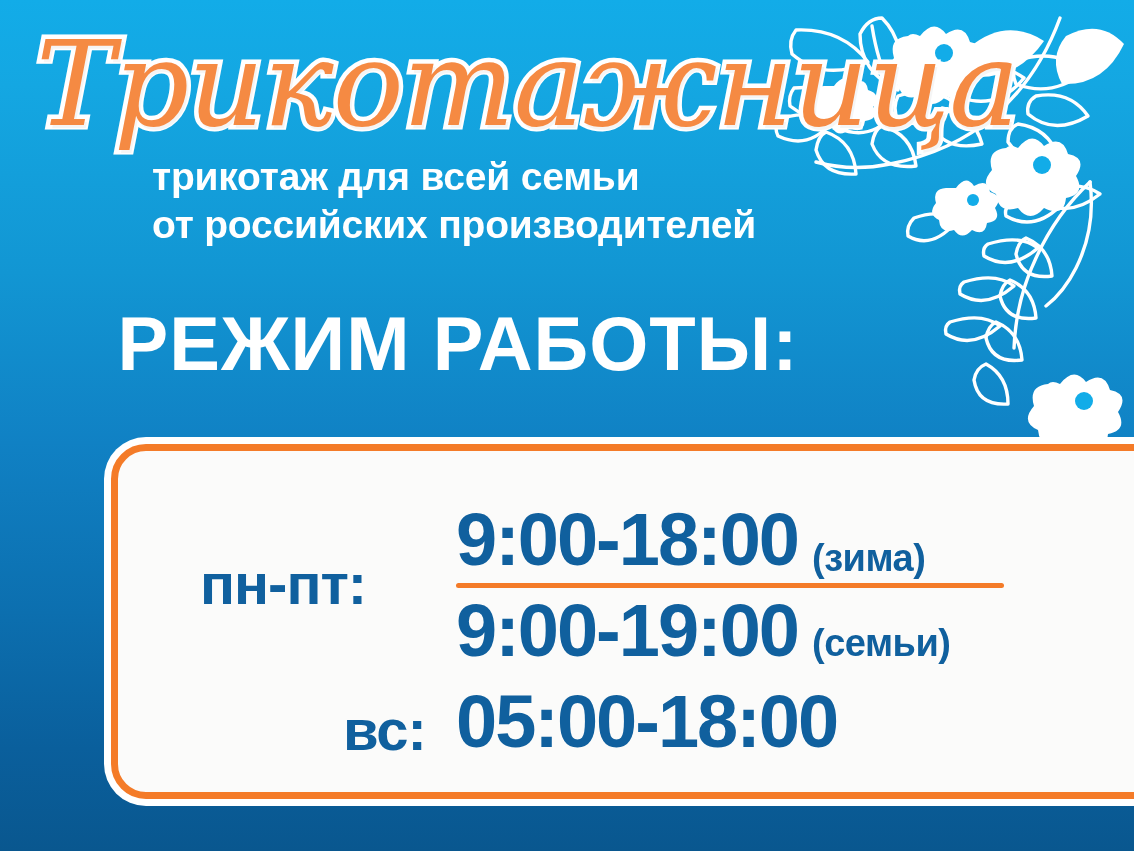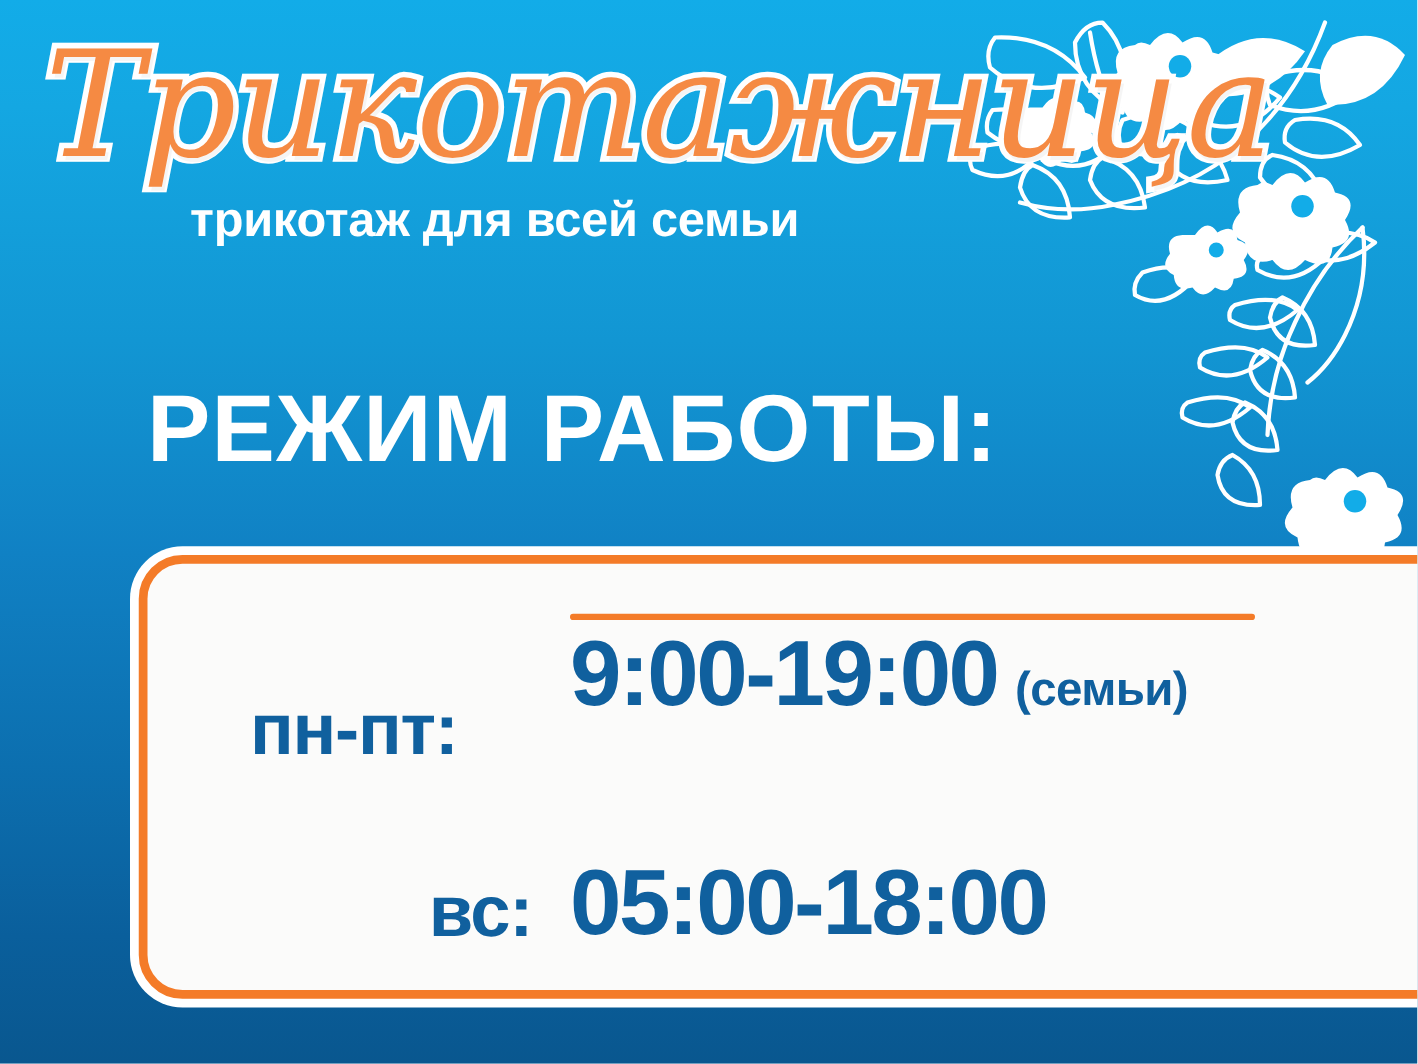--- a/index.html
+++ b/index.html
@@ -265,34 +265,39 @@
         <path d="M140 218 q28 -10 42 4 q-24 28 -48 14 q-2 -10 6 -18z"></path>
       </g>
 
     </svg>
   </div>
 
   <div class="logo-block">
     <span class="logo-word">Трикотажница</span>
     <div class="tagline">
       <span class="line">трикотаж для всей семьи</span>
+      <span class="line">от российских производителей</span>
     </div>
   </div>
 
   <div class="heading">
     <span>РЕЖИМ РАБОТЫ:</span>
   </div>
 
   <div class="card-outer">
     <div class="card">
 
       <div class="row row-weekday">
         <div class="day-label">пн-пт:</div>
 
         <div class="times-stack">
+          <div class="time-line first">
+            <span class="time">9:00-18:00</span>
+            <span class="season">(зима)</span>
+          </div>
 
           <div class="divider"></div>
 
           <div class="time-line">
             <span class="time">9:00-19:00</span>
             <span class="season">(семьи)</span>
           </div>
         </div>
       </div>
 

